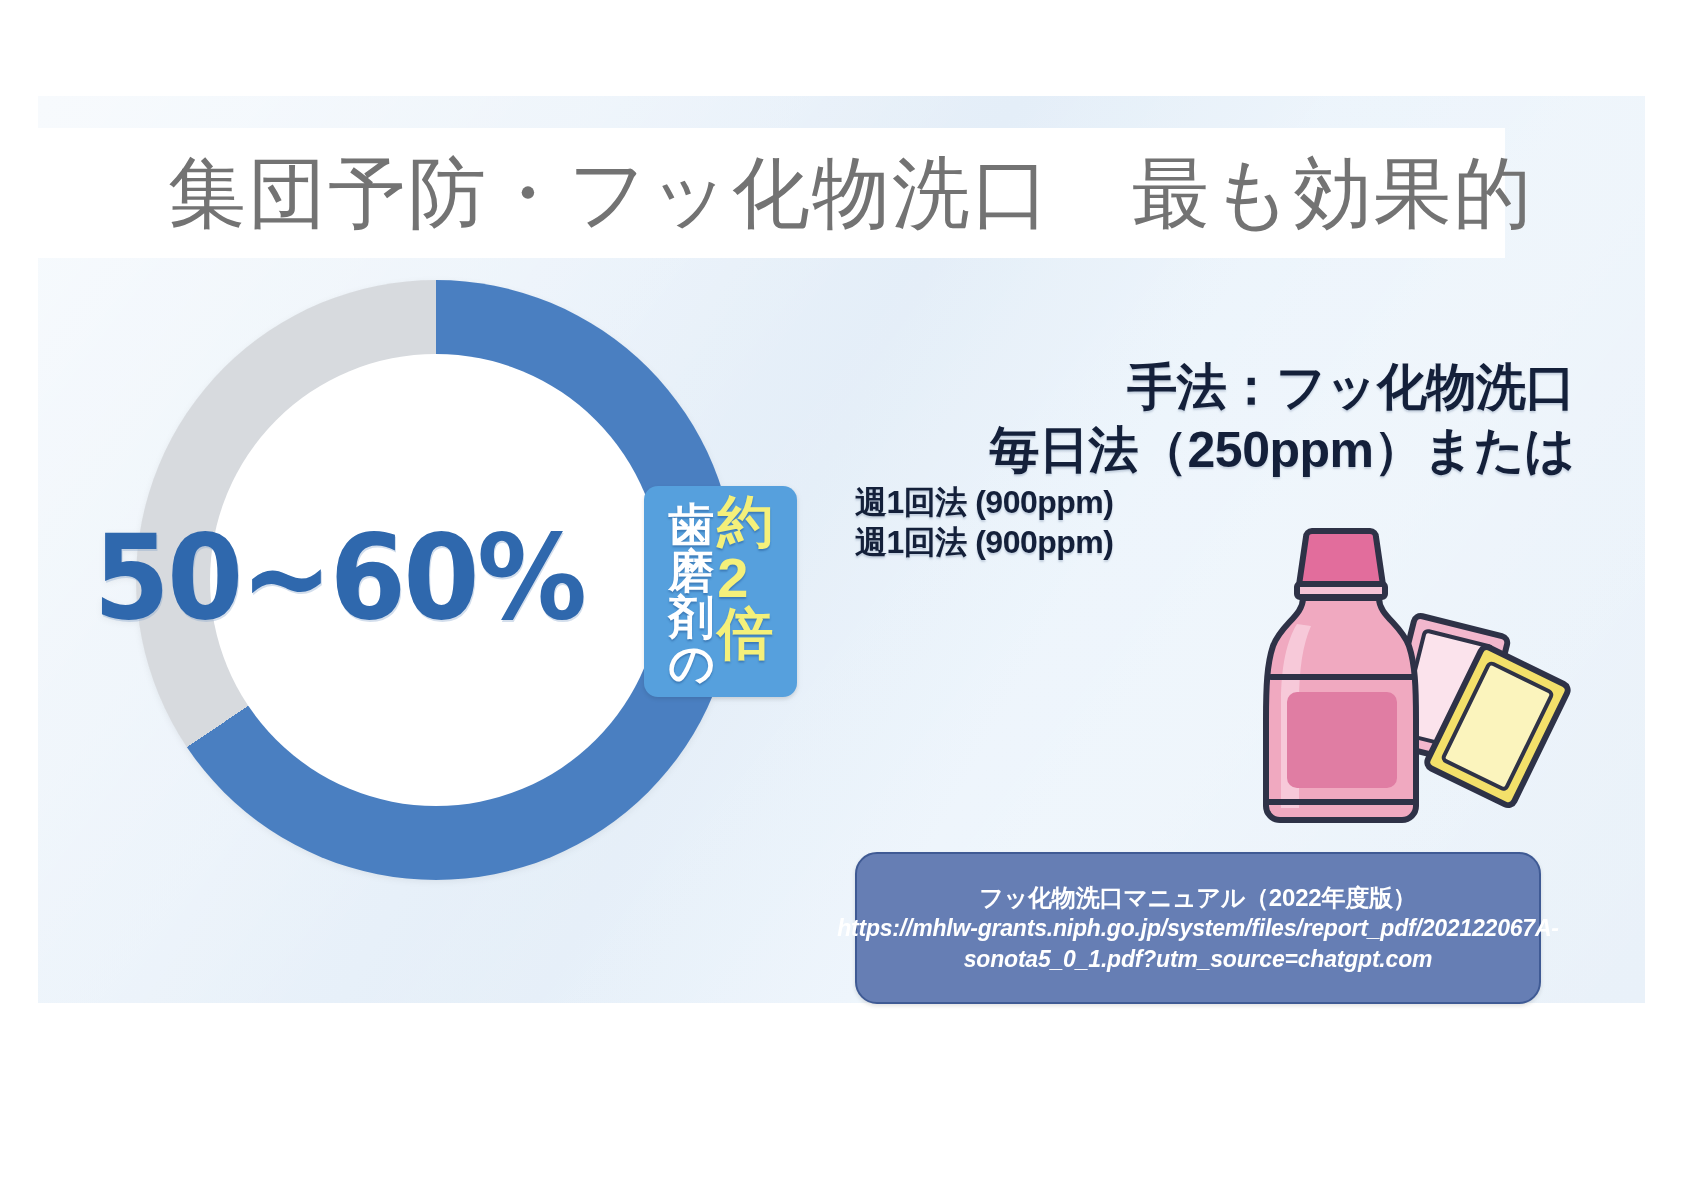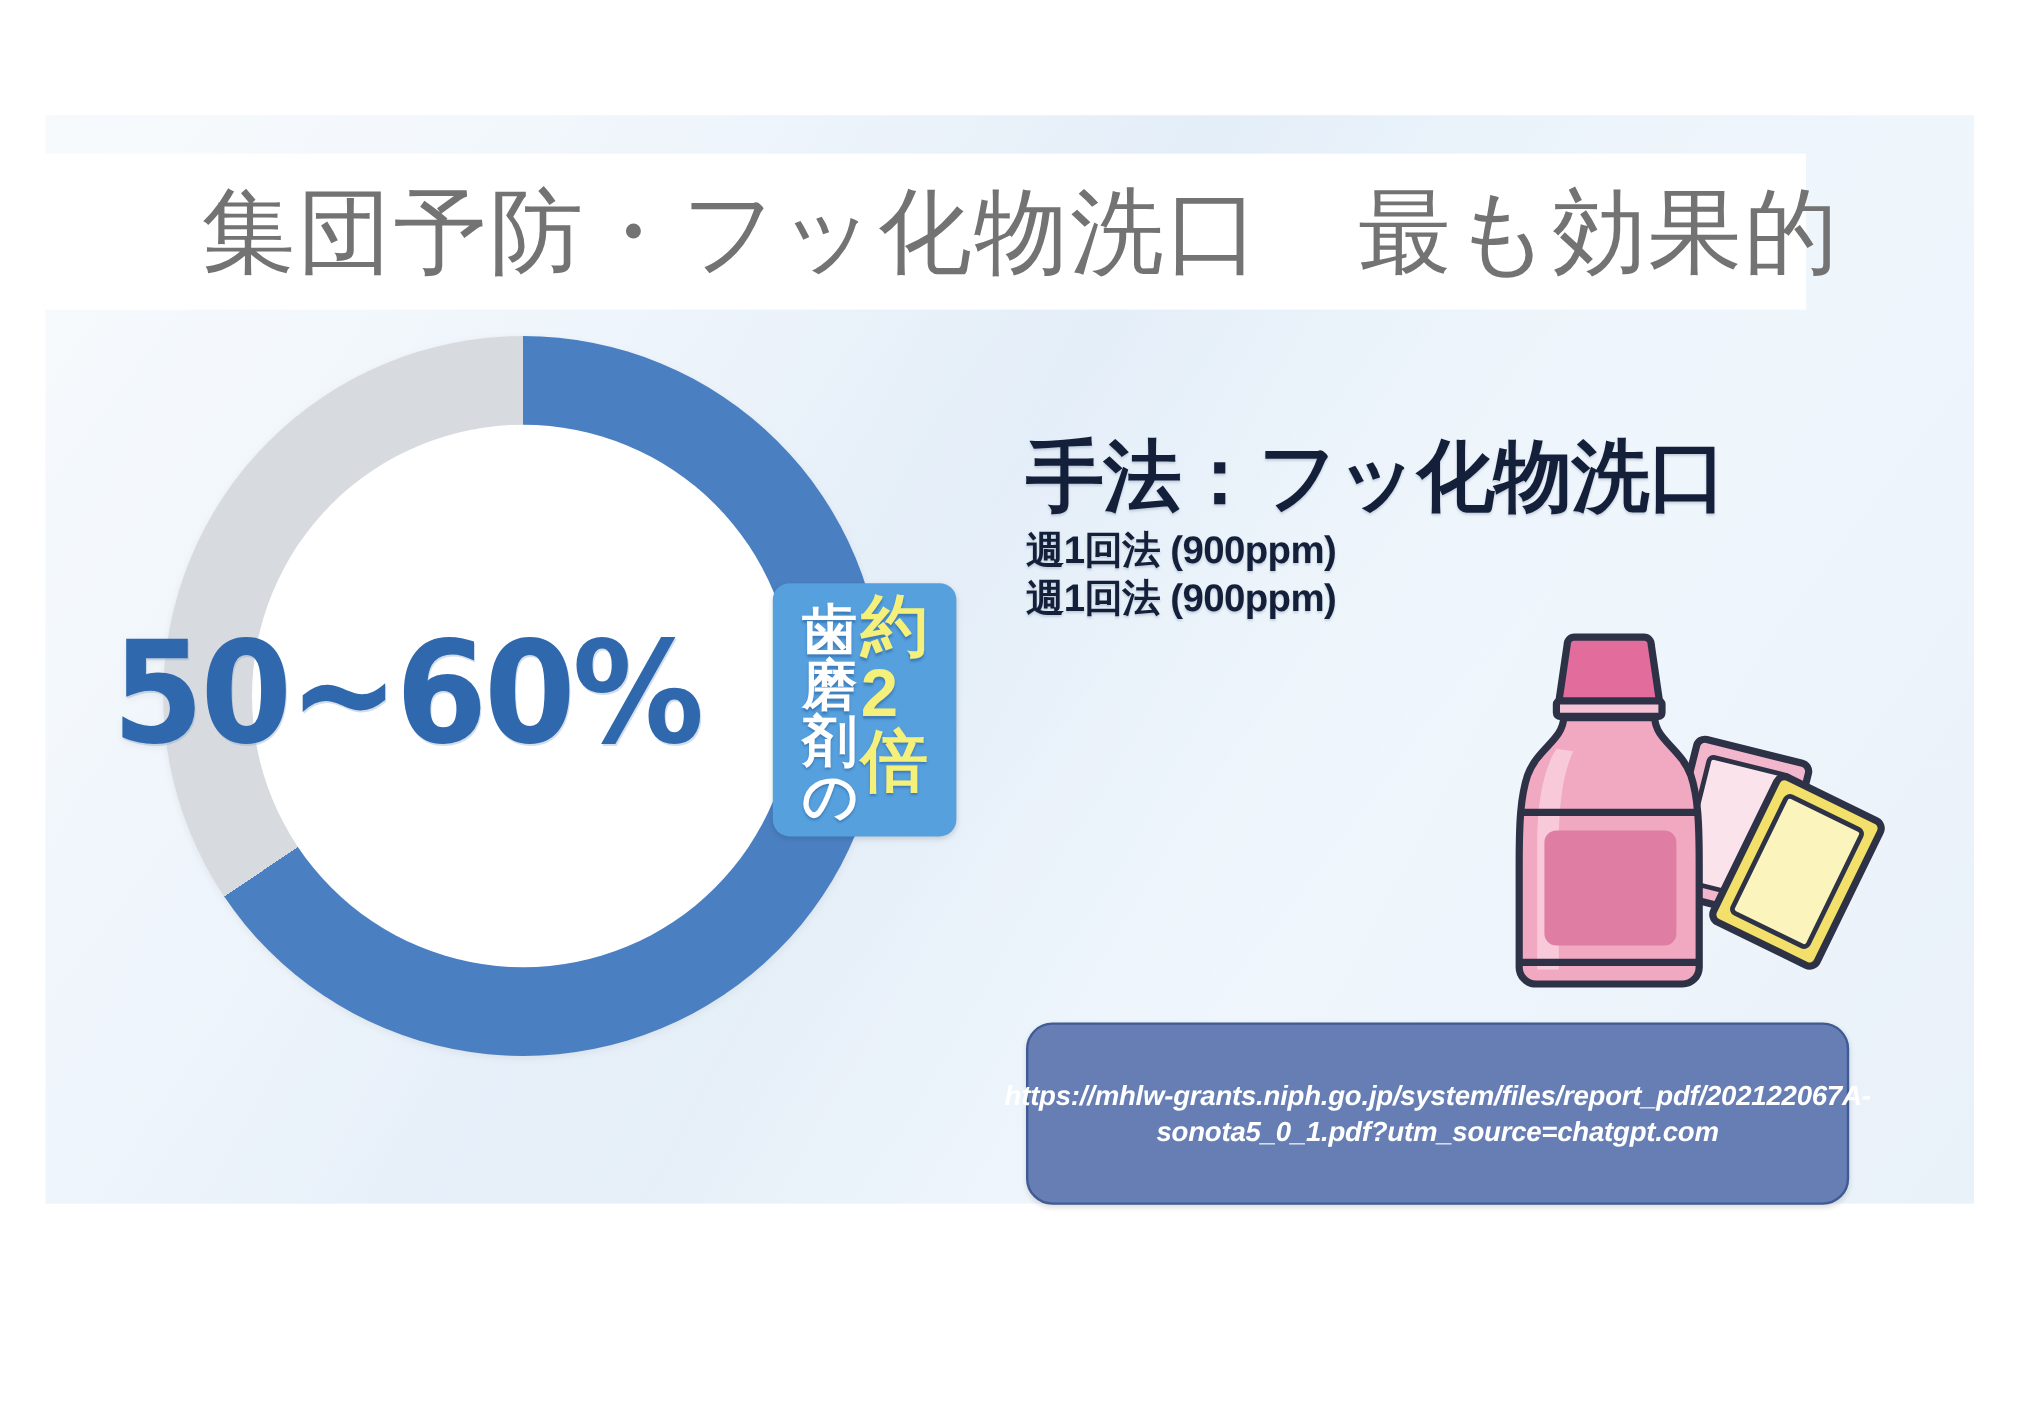--- a/index.html
+++ b/index.html
@@ -150,21 +150,22 @@
   .info-line {
     color: #14203a;
     font-size: 32px;
     font-weight: bold;
     line-height: 1.26;
     letter-spacing: -0.5px;
     white-space: nowrap;
     text-shadow: 0 2px 2px rgba(120,140,170,0.35);
   }
   .info-line.big {
-    font-size: 65px;
+    font-size: 50px;
+    text-align: right;
   }
 
   
   .illustration {
     position: absolute;
     left: 1245px;
     top: 520px;
     width: 330px;
     height: 320px;
   }
@@ -217,20 +218,21 @@
         <div class="donut-badge" style="background: rgb(86, 160, 221);">
           <span class="badge-main">歯磨剤の</span>
           <span class="badge-accent" style="color: rgb(244, 240, 122);">約2倍</span>
         </div>
       </div>
     </div>
   </div>
 
   <div class="info-block">
     <div class="info-line big">手法：フッ化物洗口</div>
+    <div class="info-line big">毎日法（250ppm）または</div>
     <div class="info-line">週1回法 (900ppm)</div>
     <div class="info-line">週1回法 (900ppm)</div>
   </div>
 
   <div class="illustration">
     <svg viewBox="0 0 330 320" width="330" height="320">
 
       <g transform="rotate(14 215 185)">
         <rect x="150" y="108" width="96" height="132" rx="7" fill="#f2b7cd" stroke="#2e3247" stroke-width="6"></rect>
         <rect x="163" y="121" width="70" height="106" rx="4" fill="#fbe3ec" stroke="#2e3247" stroke-width="4"></rect>
@@ -261,17 +263,18 @@
 
         <line x1="26" y1="157" x2="167" y2="157" stroke="#2e3247" stroke-width="6" stroke-linecap="round"></line>
         <line x1="24" y1="282" x2="169" y2="282" stroke="#2e3247" stroke-width="6" stroke-linecap="round"></line>
 
         <rect x="42" y="172" width="110" height="96" rx="10" fill="#e07da3"></rect>
       </g>
     </svg>
   </div>
 
   <div class="citation" style="background: rgb(102, 126, 180); border-color: rgb(63, 90, 148);">
+    <div class="cite-line">フッ化物洗口マニュアル（2022年度版）</div>
     <div class="cite-line small">https://mhlw-grants.niph.go.jp/system/files/report_pdf/202122067A-</div>
     <div class="cite-line small">sonota5_0_1.pdf?utm_source=chatgpt.com</div>
   </div>
 
 </div>
 
 </body></html>

